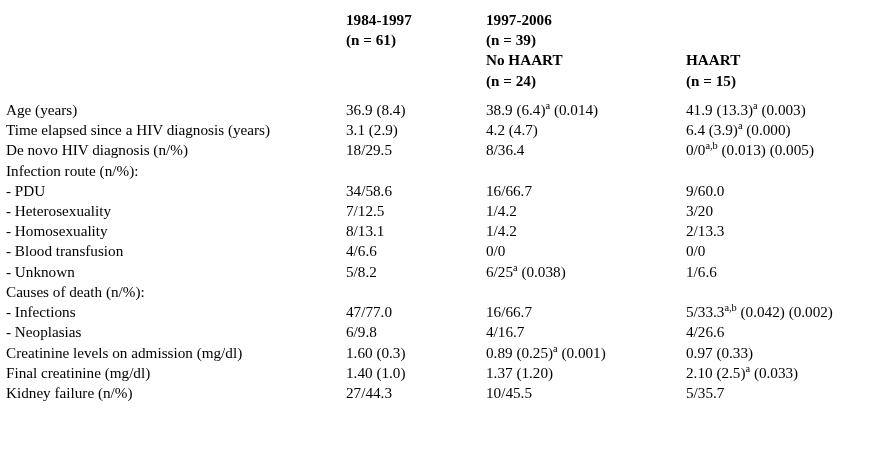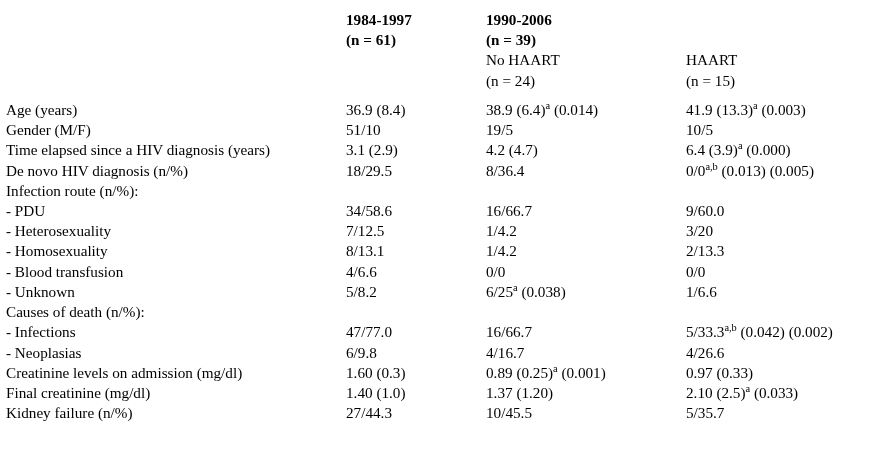--- a/index.html
+++ b/index.html
@@ -39,21 +39,21 @@
   .col-c3 { width: 196px; }
 
   .head-row td {
     font-weight: bold;
     padding-bottom: 0;
   }
   .head-row2 td {
     font-weight: bold;
   }
   .sub-row td {
-    font-weight: normal;
+    font-weight: bold;
     margin-top: 12px;
   }
   .spacer-row td {
     height: 9px;
     font-size: 1px;
     line-height: 1px;
   }
   sup {
     font-size: 0.68em;
     vertical-align: super;
@@ -71,21 +71,21 @@
     <colgroup>
       <col class="col-label">
       <col class="col-c1">
       <col class="col-c2">
       <col class="col-c3">
     </colgroup>
     <tbody>
       <tr class="head-row">
         <td></td>
         <td>1984-1997</td>
-        <td>1990-2006</td>
+        <td>1997-2006</td>
         <td></td>
       </tr>
       <tr class="head-row2">
         <td></td>
         <td>(n = 61)</td>
         <td>(n = 39)</td>
         <td></td>
       </tr>
       <tr class="sub-row">
         <td></td>
@@ -105,26 +105,20 @@
           <td></td>
           <td></td>
       </tr>
     <tr class="first-body-row">
           <td>Age (years)</td>
           <td>36.9 (8.4)</td>
           <td><span>38.9 (6.4)</span><sup>a</sup><span> (0.014)</span></td>
           <td><span>41.9 (13.3)</span><sup>a</sup><span> (0.003)</span></td>
         </tr>
         <tr>
-          <td>Gender (M/F)</td>
-          <td>51/10</td>
-          <td><span>19/5</span></td>
-          <td><span>10/5</span></td>
-        </tr>
-        <tr>
           <td>Time elapsed since a HIV diagnosis (years)</td>
           <td>3.1 (2.9)</td>
           <td><span>4.2 (4.7)</span></td>
           <td><span>6.4 (3.9)</span><sup>a</sup><span> (0.000)</span></td>
         </tr>
         <tr>
           <td>De novo HIV diagnosis (n/%)</td>
           <td>18/29.5</td>
           <td><span>8/36.4</span></td>
           <td><span>0/0</span><sup>a,b</sup><span> (0.013) (0.005)</span></td>

